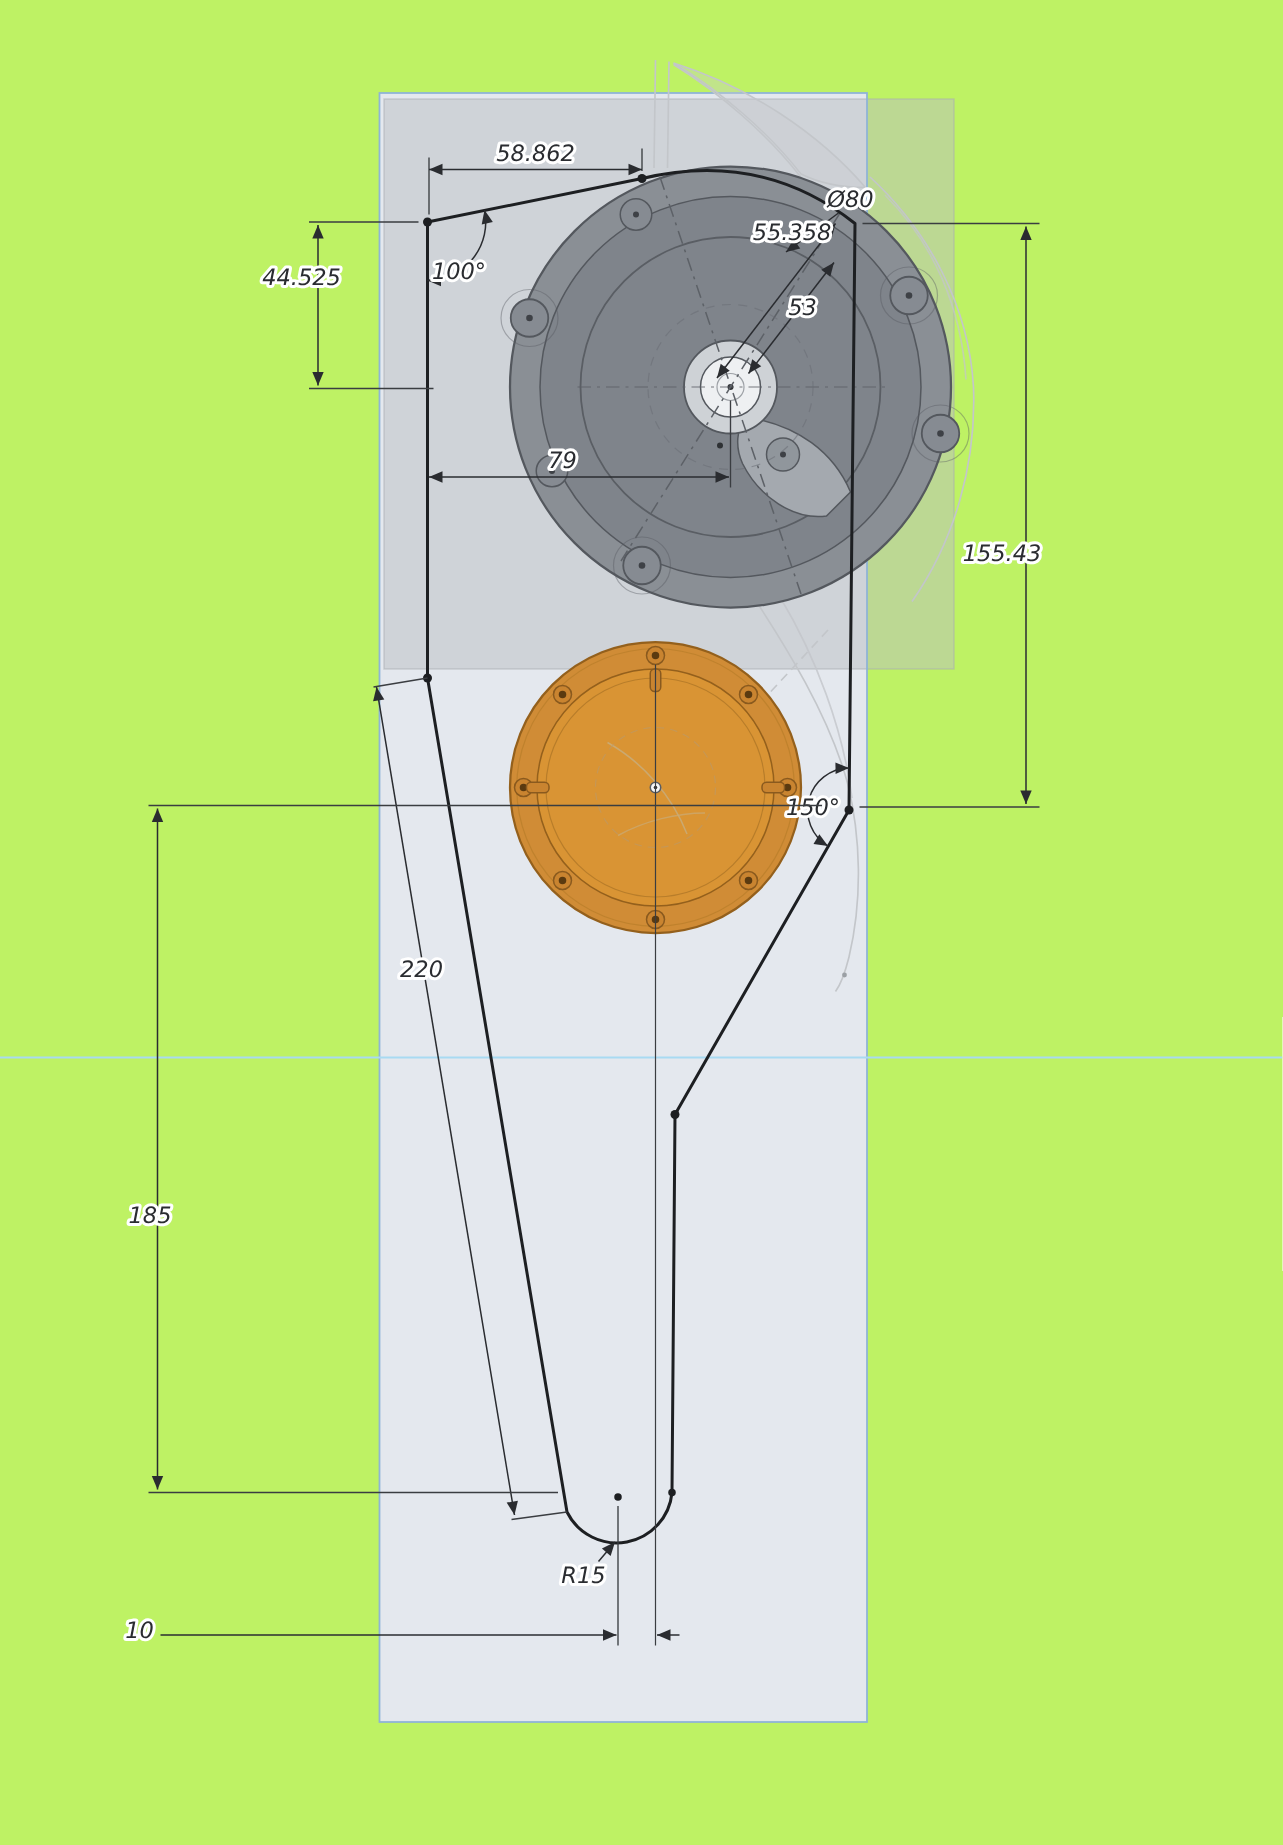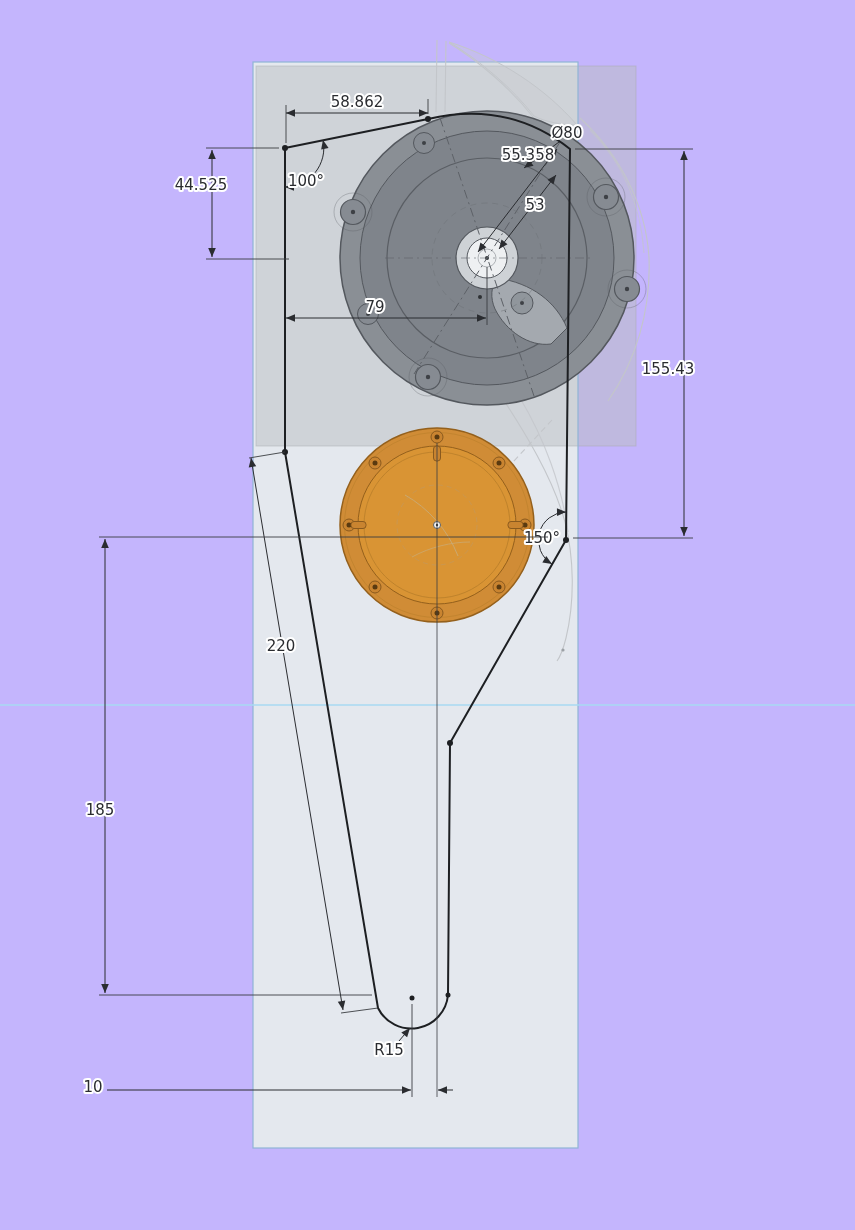--- a/index.html
+++ b/index.html
@@ -1,17 +1,17 @@
 <!DOCTYPE html>
 <html><head>
 <meta charset="utf-8">
 <style>
   html,body{margin:0;padding:0;background:#ffffff;}
-  .canvas{position:relative;width:855px;height:1230px;background:#c4b5fd;overflow:hidden;
-          font-family:"DejaVu Sans","Liberation Sans",sans-serif;}
+  .canvas{position:relative;width:855px;height:1230px;background:#bef264;overflow:hidden;
+          font-family:"DejaVu Sans","Liberation Sans",sans-serif;font-style:italic;}
   svg{display:block;}
   .dim-text{font-size:15px;fill:#2a2c30;paint-order:stroke;stroke:#ffffff;stroke-width:4px;
             stroke-linejoin:round;font-family:"DejaVu Sans","Liberation Sans",sans-serif;}
   .dim-line{stroke:#2a2c30;stroke-width:1;fill:none;}
   .ext-line{stroke:#3a3d41;stroke-width:0.9;fill:none;}
   .sketch{stroke:#1d1f22;stroke-width:2;fill:none;stroke-linejoin:round;}
   .thin-center{stroke:#3a3d41;stroke-width:0.8;fill:none;}
   .ghost{stroke:#c3c6ca;stroke-width:1.1;fill:none;}
   .dashcl{stroke:#5d6167;stroke-width:1;fill:none;stroke-dasharray:9 4 2 4;}
 </style>

